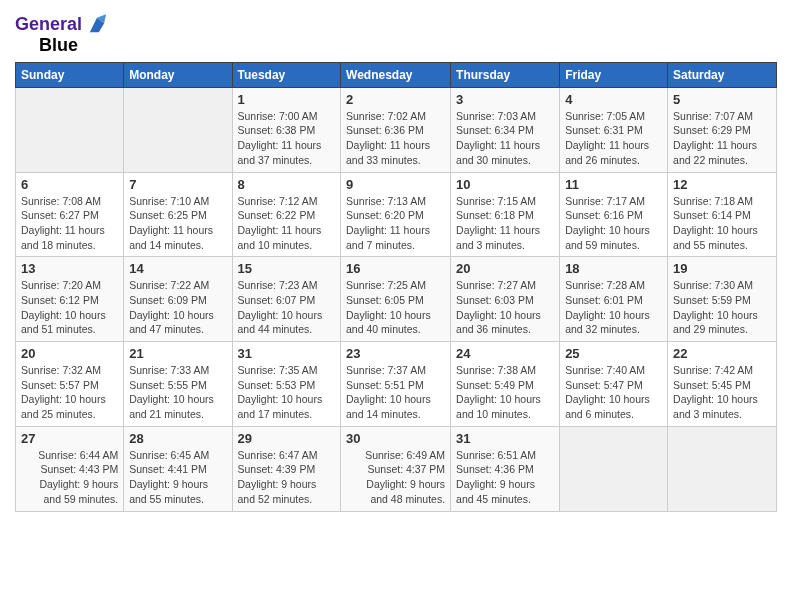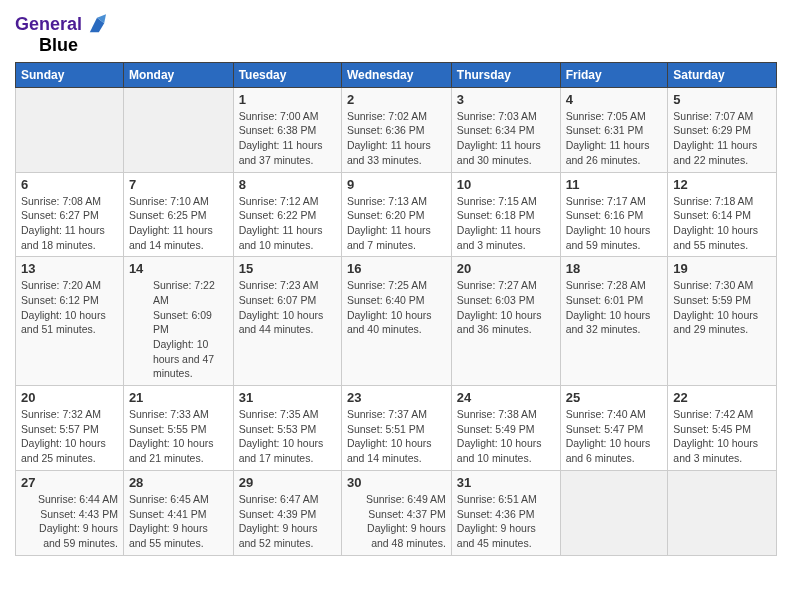--- a/index.html
+++ b/index.html
@@ -204,34 +204,34 @@
       </tr>
       <tr>
         <td>
           <span class="day-number">13</span>
           <div class="day-info" style="white-space: pre-line;">Sunrise: 7:20 AM
 Sunset: 6:12 PM
 Daylight: 10 hours and 51 minutes.</div>
         </td>
         <td>
           <span class="day-number">14</span>
-          <div class="day-info" style="white-space: pre-line; margin-left: 24px;">Sunrise: 7:22 AM
+          <div class="day-info" style="white-space: pre-line;">Sunrise: 7:22 AM
 Sunset: 6:09 PM
 Daylight: 10 hours and 47 minutes.</div>
         </td>
         <td>
           <span class="day-number">15</span>
           <div class="day-info" style="white-space: pre-line;">Sunrise: 7:23 AM
 Sunset: 6:07 PM
 Daylight: 10 hours and 44 minutes.</div>
         </td>
         <td>
           <span class="day-number">16</span>
           <div class="day-info" style="white-space: pre-line;">Sunrise: 7:25 AM
-Sunset: 6:40 PM
+Sunset: 6:05 PM
 Daylight: 10 hours and 40 minutes.</div>
         </td>
         <td>
           <span class="day-number">20</span>
           <div class="day-info" style="white-space: pre-line;">Sunrise: 7:27 AM
 Sunset: 6:03 PM
 Daylight: 10 hours and 36 minutes.</div>
         </td>
         <td>
           <span class="day-number">18</span>

